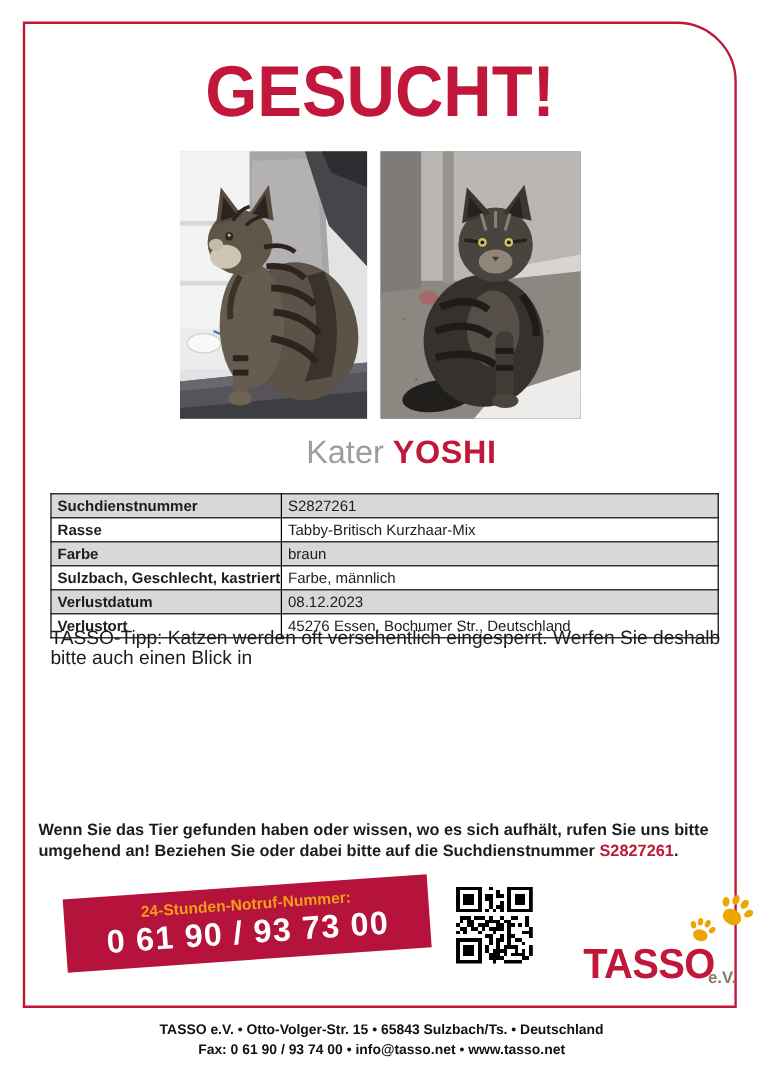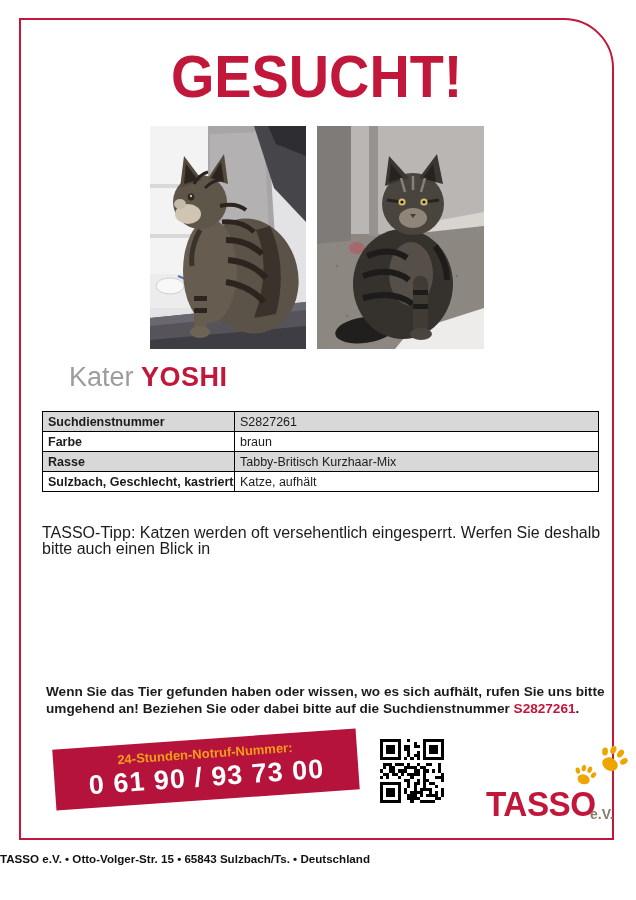--- a/index.html
+++ b/index.html
@@ -16,36 +16,36 @@
     border:2px solid var(--brand-red);border-top-right-radius:50px;}
 
   .title{position:absolute;left:0;top:22px;width:100%;text-align:center;}
   .title span{display:inline-block;font-size:60px;font-weight:bold;
     color:var(--brand-red);letter-spacing:0px;transform:scaleX(0.93);transform-origin:center;}
 
   .photos{position:absolute;left:0;top:106px;width:100%;display:flex;
     justify-content:center;gap:11px;}
   .photo{display:block;background:#ddd;}
 
-  .subtitle{position:absolute;left:12px;top:342px;width:100%;text-align:left;
+  .subtitle{position:absolute;left:0;top:342px;width:100%;text-align:center;
     font-size:27px;padding-left:36px;}
   .subtitle .prefix{color:var(--kater-gray);font-weight:normal;}
   .subtitle .name{color:var(--brand-red);font-weight:bold;letter-spacing:0.5px;}
 
   table.details{position:absolute;left:21px;top:391px;width:557px;
     border-collapse:collapse;table-layout:fixed;font-size:12.5px;}
   table.details td{border:1px solid #000;padding:2.5px 5px;height:17px;
     white-space:nowrap;overflow:hidden;margin-top:16px;}
   table.details td.lbl{width:192px;font-weight:bold;}
   table.details tr:nth-child(odd) td{background:var(--row-gray);}
 
   .tip{position:absolute;left:21px;top:505px;width:567px;font-size:16px;
     line-height:16px;}
 
-  .call{position:absolute;left:25px;top:663px;width:570px;font-size:13.6px;
+  .call{position:absolute;left:11px;top:663px;width:570px;font-size:13.6px;
     font-weight:bold;line-height:17px;}
   .call .num{color:var(--brand-red);}
 
   .banner{position:absolute;left:33px;top:719px;width:304px;height:61px;
     background:var(--banner-red);transform:rotate(-4deg);transform-origin:center;
     display:flex;flex-direction:column;align-items:center;justify-content:center;}
   .banner .blabel{color:var(--accent-orange);font-size:13px;font-weight:bold;}
   .banner .bnumber{color:#fff;font-size:27px;font-weight:bold;letter-spacing:1px;
     margin-top:1px;white-space:nowrap;}
 
@@ -53,21 +53,21 @@
 
   .logo{position:absolute;left:455px;top:722px;width:160px;height:95px;}
   .logo .wordmark{position:absolute;left:10px;top:42px;font-size:35px;font-weight:bold;
     color:var(--brand-red);letter-spacing:-0.5px;transform:scaleX(0.95);transform-origin:left;}
   .logo .ev{position:absolute;left:114px;top:64px;font-size:14px;font-weight:bold;
     color:var(--ev-gray);}
   .paw{position:absolute;}
   .paw-small{left:96px;top:20px;width:26px;height:26px;transform:rotate(18deg);}
   .paw-big{left:120px;top:0px;width:34px;height:34px;transform:rotate(30deg);}
 
-  .footer{position:absolute;left:0;top:851px;width:100%;
+  .footer{position:absolute;left:0;top:851px;width:100%;text-align:center;
     font-size:11.6px;font-weight:bold;line-height:16px;color:#111;}
 </style>
 </head>
 <body>
 
 <div class="page">
   <div class="frame">
 
     <div class="title">
       <span>GESUCHT!</span>
@@ -172,30 +172,38 @@
       <span class="name">YOSHI</span>
     </div>
 
     <table class="details">
       <tbody>
         <tr>
           <td class="lbl">Suchdienstnummer</td>
           <td>S2827261</td>
         </tr>
         <tr>
+          <td class="lbl">Rasse</td>
+          <td>Tabby-Britisch Kurzhaar-Mix</td>
+        </tr>
+        <tr>
           <td class="lbl">Farbe</td>
           <td>braun</td>
         </tr>
         <tr>
-          <td class="lbl">Rasse</td>
-          <td>Tabby-Britisch Kurzhaar-Mix</td>
-        </tr>
-        <tr>
           <td class="lbl">Sulzbach, Geschlecht, kastriert</td>
-          <td>Katze, aufhält</td>
+          <td>Farbe, männlich</td>
+        </tr>
+        <tr>
+          <td class="lbl">Verlustdatum</td>
+          <td>08.12.2023</td>
+        </tr>
+        <tr>
+          <td class="lbl">Verlustort</td>
+          <td>45276 Essen, Bochumer Str., Deutschland</td>
         </tr>
       </tbody>
     </table>
 
     <div class="tip">
       <div>TASSO-Tipp: Katzen werden oft versehentlich eingesperrt. Werfen Sie deshalb bitte auch einen Blick in</div>
     </div>
 
     <div class="call">
       <div>Wenn Sie das Tier gefunden haben oder wissen, wo es sich aufhält, rufen Sie uns bitte</div>
@@ -359,14 +367,15 @@
           <ellipse cx="15" cy="10.5" rx="3.4" ry="5" transform="rotate(-10 15 10.5)"></ellipse>
           <ellipse cx="24.5" cy="10" rx="3.4" ry="5" transform="rotate(8 24.5 10)"></ellipse>
           <ellipse cx="32.5" cy="16" rx="3.4" ry="4.8" transform="rotate(28 32.5 16)"></ellipse>
         </g>
       </svg>
     </div>
   </div>
 
   <div class="footer">
     <div>TASSO e.V. • Otto-Volger-Str. 15 • 65843 Sulzbach/Ts. • Deutschland</div>
+    <div>Fax: 0 61 90 / 93 74 00 • info@tasso.net • www.tasso.net</div>
   </div>
 </div>
 
 </body></html>

